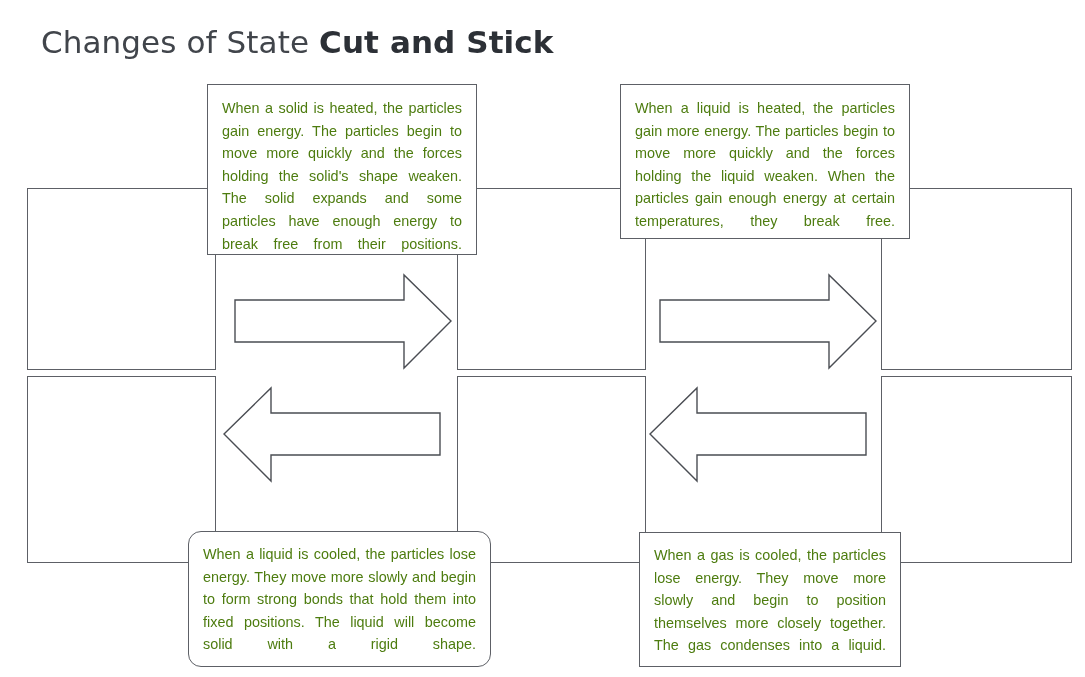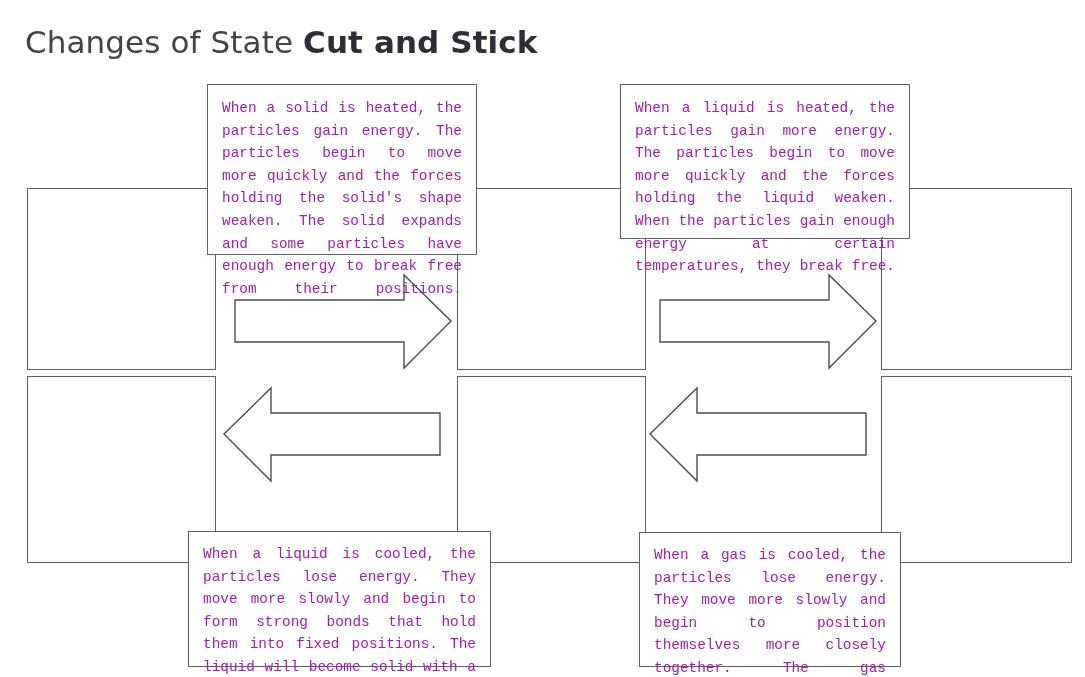--- a/index.html
+++ b/index.html
@@ -23,20 +23,21 @@
     top: 20px;
     font-size: 31px;
     line-height: 44px;
     color: #3b3f45;
     white-space: nowrap;
     letter-spacing: 0.1px;
   }
   #worksheet-title .title-light {
     font-weight: 400;
     color: #41454b;
+    margin-left: 16px;
   }
   #worksheet-title .title-bold {
     font-weight: 700;
     color: #2c3036;
   }
 
   
   .grid-cell {
     position: absolute;
     border: 1.3px solid #5d6066;
@@ -56,24 +57,24 @@
     stroke-linejoin: miter;
   }
 
   
   .text-box {
     position: absolute;
     border: 1.3px solid #5d6066;
     background: #ffffff;
     box-sizing: border-box;
     text-align: justify;
-    color: #a21caf;
+    color: #4d7c0f;
     font-size: 14.4px;
     line-height: 22.6px;
-    font-family: Liberation Mono, monospace;
+    font-family: Liberation Sans, sans-serif;
   }
   .text-box .tb-inner {
     display: block;
     text-align: justify;
     text-justify: inter-word;
   }
   
   .text-box .tb-inner::after {
     content: "";
     display: inline-block;
@@ -116,19 +117,19 @@
 </svg>
 
 <div class="text-box" style="left:207px; top:84px; width:270px; height:171px; padding:12px 14px 10px 14px;">
   <span class="tb-inner">When a solid is heated, the particles gain energy. The particles begin to move more quickly and the forces holding the solid's shape weaken. The solid expands and some particles have enough energy to break free from their positions.</span>
 </div>
 
 <div class="text-box" style="left:620px; top:84px; width:290px; height:155px; padding:12px 14px 10px 14px;">
   <span class="tb-inner">When a liquid is heated, the particles gain more energy. The particles begin to move more quickly and the forces holding the liquid weaken. When the particles gain enough energy at certain temperatures, they break free.</span>
 </div>
 
-<div class="text-box" style="left:188px; top:531px; width:303px; height:136px; padding:11px 14px 9px 14px;">
+<div class="text-box" style="left:188px; top:531px; width:303px; height:136px; padding:11px 14px 9px 14px;border-radius:13px;">
   <span class="tb-inner">When a liquid is cooled, the particles lose energy. They move more slowly and begin to form strong bonds that hold them into fixed positions. The liquid will become solid with a rigid shape.</span>
 </div>
 
 <div class="text-box" style="left:639px; top:532px; width:262px; height:135px; padding:11px 14px 0 14px;">
   <span class="tb-inner">When a gas is cooled, the particles lose energy. They move more slowly and begin to position themselves more closely together. The gas condenses into a liquid.</span>
 </div>
 
 </body></html>

